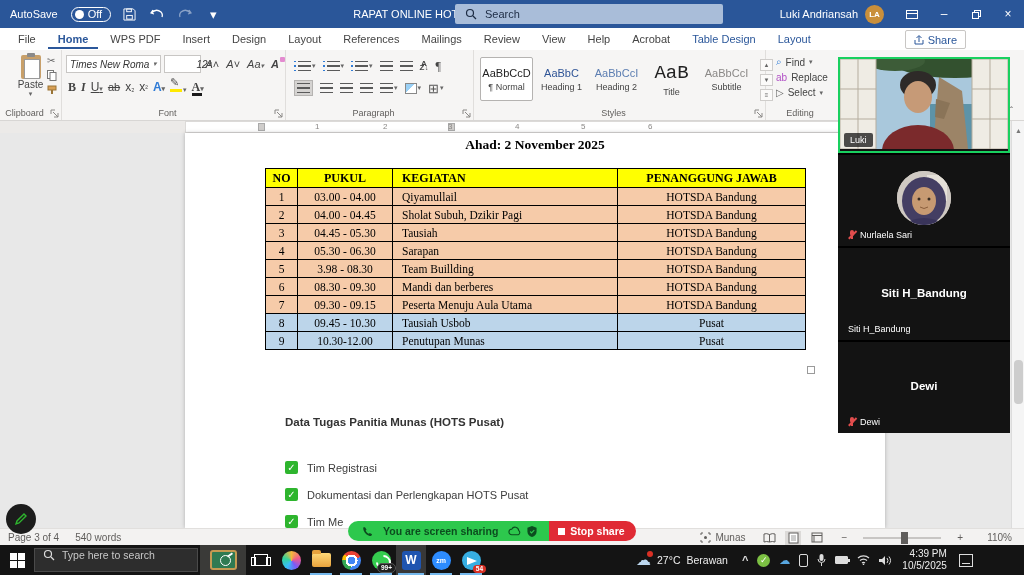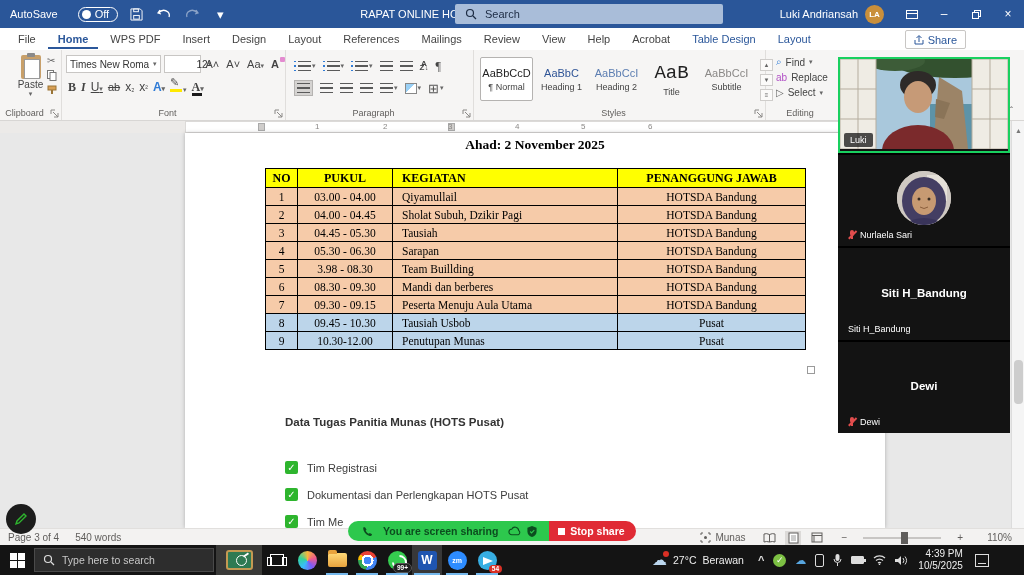--- a/index.html
+++ b/index.html
@@ -6,21 +6,21 @@
   html,body { background:#333; }
   .screen {
     position:relative; width:1024px; height:575px; overflow:hidden;
     background:#e8e8e8; font-family:"Liberation Sans",sans-serif;
     -webkit-font-smoothing:antialiased;
   }
   
   .titlebar { position:absolute; left:0; top:0; width:1024px; height:28px;
     background:#2a5699; color:#fff; display:flex; align-items:center; font-size:11px; }
   .tb-left { display:flex; align-items:center; gap:8px; padding-left:10px; }
-  .autosave { display:flex; align-items:center; gap:20px; }
+  .autosave { display:flex; align-items:center; gap:13px; }
   .as-pill { display:flex; align-items:center; gap:4px; border:1px solid #fff; border-radius:9px;
     padding:1px 8px 1px 3px; height:15px; }
   .as-dot { width:9px; height:9px; border-radius:50%; background:#fff; }
   .qat-btn { display:flex; align-items:center; justify-content:center; width:20px; height:22px;
     color:#fff; font-size:13px; cursor:pointer; }
   .qat-btn.dim { opacity:.45; }
   .tb-title { display:flex; align-items:center; gap:5px; margin-left:130px; white-space:nowrap; }
   .tb-search { position:absolute; left:455px; top:4px; width:268px; height:20px;
     background:#a9bdd9; border-radius:2px; display:flex; align-items:center; gap:7px;
     padding-left:30px; color:#1d2c44; }
@@ -54,21 +54,21 @@
   .launcher { position:absolute; right:2px; bottom:2px; width:9px; height:9px; color:#8a8886;
     cursor:pointer; }
   .g-clipboard { width:62px; }
   .paste-big { width:44px; margin:0 auto; display:flex; flex-direction:column; align-items:center;
     font-size:10px; color:#444; cursor:pointer; padding-top:1px; }
   .clip-ic { width:20px; height:24px; background:#c8a06a; border-radius:2px; position:relative; }
   .clip-ic::before { content:""; position:absolute; left:3px; top:4px; width:14px; height:18px; background:#fff; border:1px solid #9a9a9a; }
   .clip-ic::after { content:""; position:absolute; left:6px; top:-2px; width:8px; height:4px; background:#8a8a8a; border-radius:1px; }
   .clip-small { position:absolute; right:4px; top:5px; display:flex; flex-direction:column; gap:4px; font-size:10px; color:#666; }
   .g-font { width:224px; }
-  .font-row1 { display:flex; align-items:center; gap:3px; padding:1px 4px 0; }
+  .font-row1 { display:flex; align-items:center; gap:3px; padding:1px 4px 0;font-style:italic; }
   .fname-box,.fsize-box { background:#fff; border:1px solid #c8c6c4; height:18px; display:flex;
     align-items:center; justify-content:space-between; font-size:10px; color:#333; padding:0 3px; }
   .fname-box { width:103px; }
   .fsize-box { width:32px;padding-left:32px; }
   .mini-caret { font-size:7px; color:#666; }
   .fbtn { font-size:11px; color:#444; padding:1px 2px; cursor:pointer; white-space:nowrap; }
   .font-row2 { display:flex; align-items:center; gap:5px; padding:6px 6px 0; font-size:12px; color:#444; }
   .fb { cursor:pointer; } .fb b{ font-family:"Liberation Serif",serif; }
   .u-blue { text-decoration:underline; }
   .strike { text-decoration:line-through; font-size:11px; }
@@ -155,22 +155,22 @@
   .sb-item { padding:0 8px; cursor:pointer; white-space:nowrap; }
   .sb-rt { position:absolute; right:4px; top:0; height:17px; display:flex; align-items:center; gap:8px; }
   .view-ic { width:16px; height:14px; display:flex; align-items:center; justify-content:center; cursor:pointer; color:#605e5c; font-size:9px;}
   .view-ic.active { background:#dcdad8; }
   .zoom-track { position:relative; width:78px; height:2px; background:#c8c6c4; }
   .zoom-thumb { position:absolute; left:38px; top:-5px; width:7px; height:12px; background:#605e5c; }
   
   .taskbar { position:absolute; left:0; top:545px; width:1024px; height:30px; background:#141414;
     display:flex; align-items:center; color:#fff; z-index:70; }
   .tk-start { width:34px; height:30px; display:flex; align-items:center; justify-content:center; cursor:pointer; }
-  .tk-search { width:180px; height:24px; background:#2d2d2d; border:1px solid #4a4a4a; display:flex;
-    align-items:center; gap:7px; padding-left:8px; font-size:10.5px; color:#c8c8c8; cursor:text; }
+  .tk-search { width:164px; height:24px; background:#2d2d2d; border:1px solid #4a4a4a; display:flex;
+    align-items:flex-start; gap:7px; padding-left:8px; font-size:10.5px; color:#c8c8c8; cursor:text; }
   .tk-btn { position:relative; width:30px; height:30px; display:flex; align-items:center; justify-content:center; cursor:pointer; }
   .tk-btn.appwin { width:46px; background:#3a3a38; margin-left:2px; }
   .tk-btn.active-app { background:#383838; }
   .underline { position:absolute; bottom:0; left:4px; right:4px; height:2px; background:#76b9ed; }
   .badge { position:absolute; right:0; bottom:2px; background:#d93025; color:#fff; font-size:6.5px;
     font-weight:bold; border-radius:6px; padding:1px 3px; line-height:1; }
   .badge.dark { background:#1f1f1f; border:1px solid #555; }
   .board-ic { width:27px; height:20px; background:#2f7a52; border:2px solid #c49a52; border-radius:3px;
     position:relative; }
   .board-ic::before { content:""; position:absolute; left:8px; top:3px; width:9px; height:9px;

